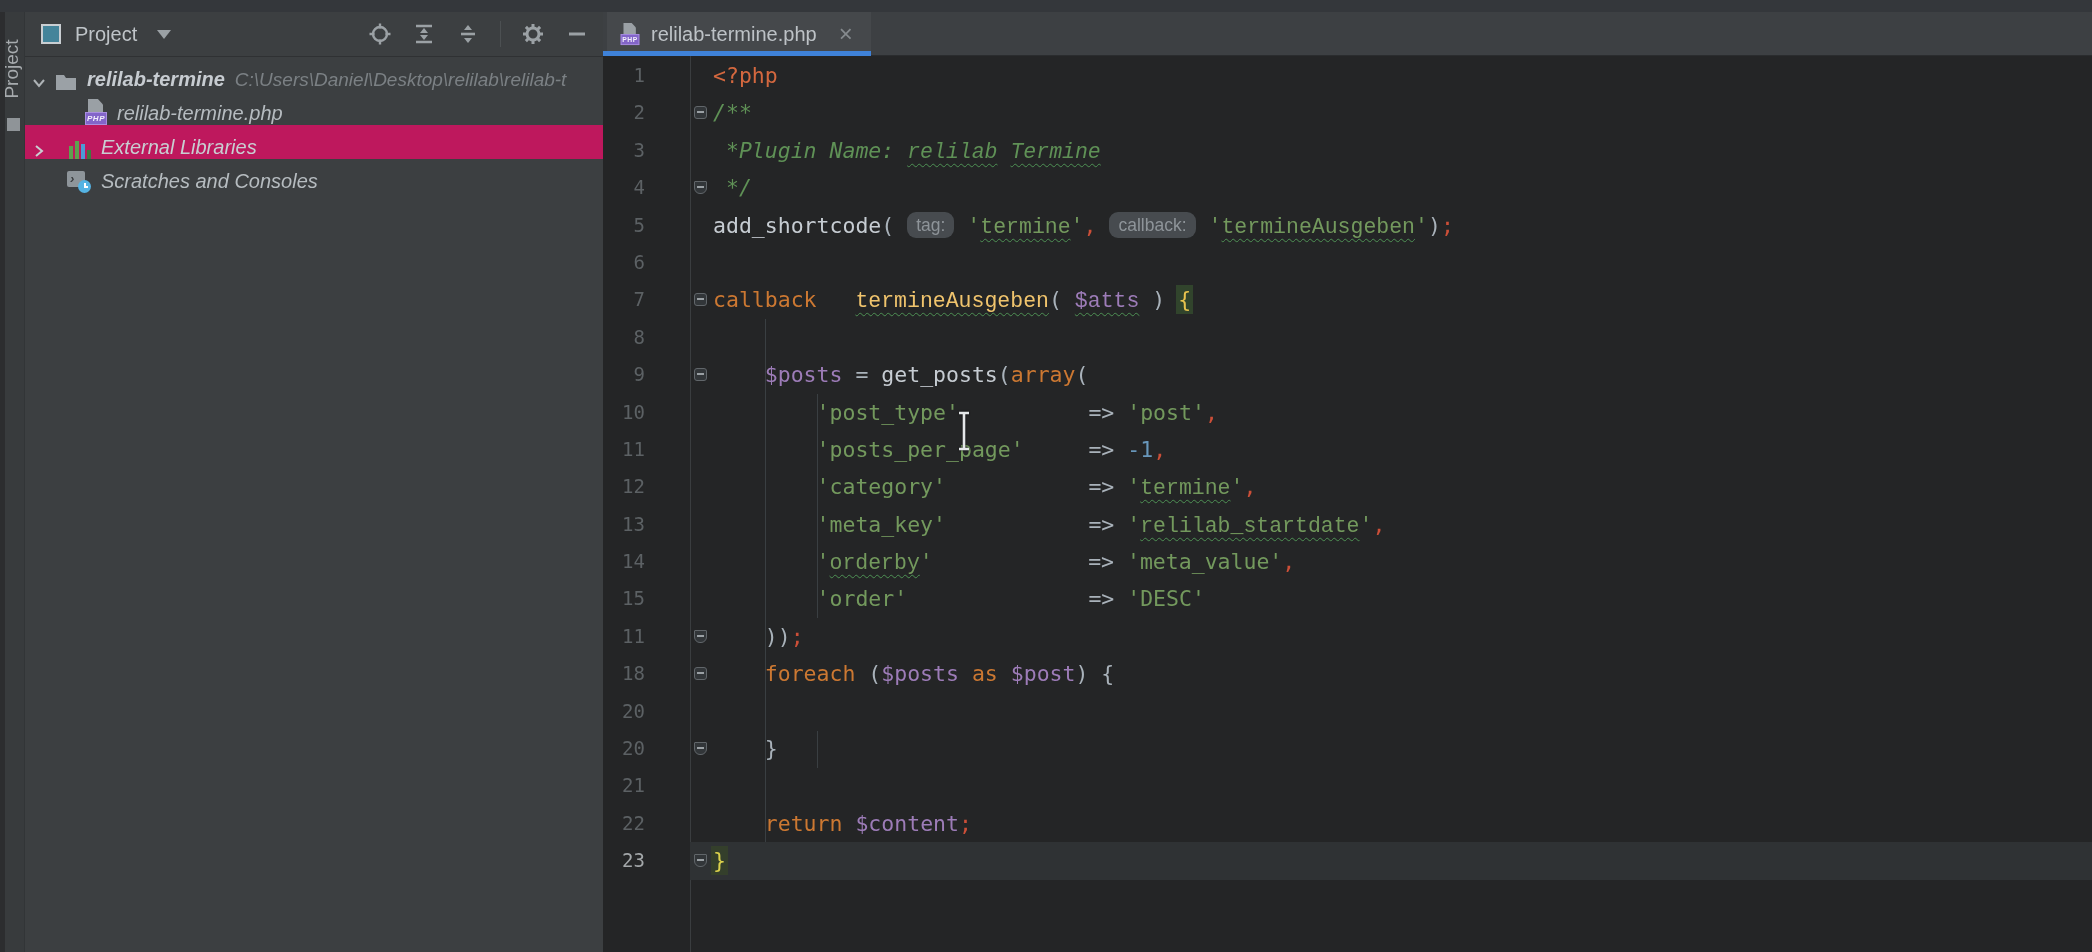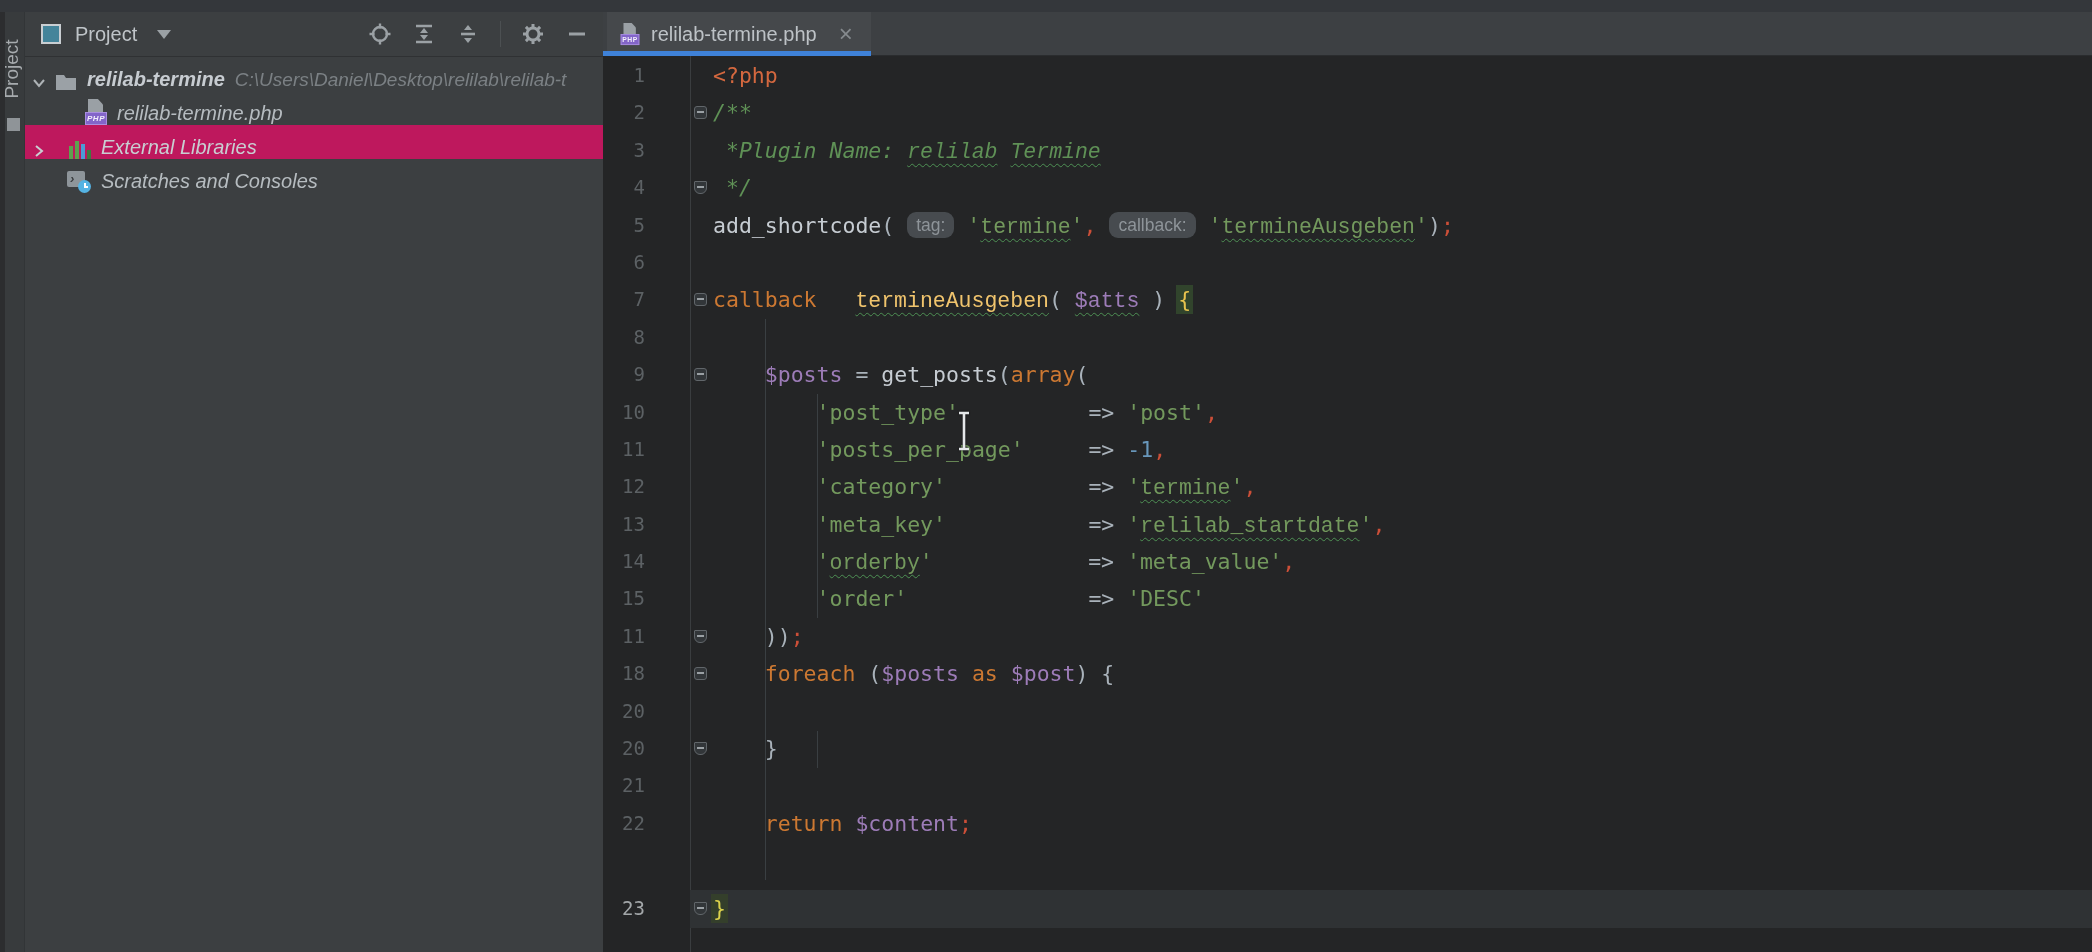--- a/index.html
+++ b/index.html
@@ -69,21 +69,21 @@
   #tab-label{color:#bdc2c6;font-size:20px;margin-left:10px;}
   #tab-close{color:#858a8e;font-size:24px;margin-left:22px;line-height:20px;}
 
   #code-region{left:603px;top:56px;width:1489px;height:896px;background:#242526;overflow:hidden;}
   #gutter-sep{position:absolute;left:87px;top:0;height:896px;width:1px;background:#3a3d3f;}
   .iguide{position:absolute;width:1px;background:#3a3f42;}
   #lines{position:absolute;left:0;top:1px;width:100%;}
 
   .cl{position:relative;height:37.4px;line-height:37.4px;white-space:pre;
       font-family:"DejaVu Sans Mono",monospace;font-size:21.5px;color:#a9b2ba;}
-  .cl.caret{background:linear-gradient(90deg,rgba(0,0,0,0) 0,rgba(0,0,0,0) 87px,#2f3234 87px);margin-top:48px;}
+  .cl.caret{background:linear-gradient(90deg,rgba(0,0,0,0) 0,rgba(0,0,0,0) 87px,#2f3234 87px);}
   .num{position:absolute;left:0;top:0;width:42px;text-align:right;font-size:19px;color:#5c6164;}
   .caret .num{color:#a3a7a9;}
   .fold{position:absolute;left:91px;top:12px;width:13px;height:13px;border:1px solid #61666a;background:#323639;
         border-radius:3px;box-sizing:border-box;}
   .fold::after{content:"";position:absolute;left:2px;right:2px;top:4px;height:2px;background:#9aa0a4;}
   .fold.fe{border-radius:1px 1px 6px 6px;}
   .code{position:absolute;left:110px;top:0;}
 
   .tk{color:#a9b2ba;}
   .tk.pl{color:#a9b2ba;}

